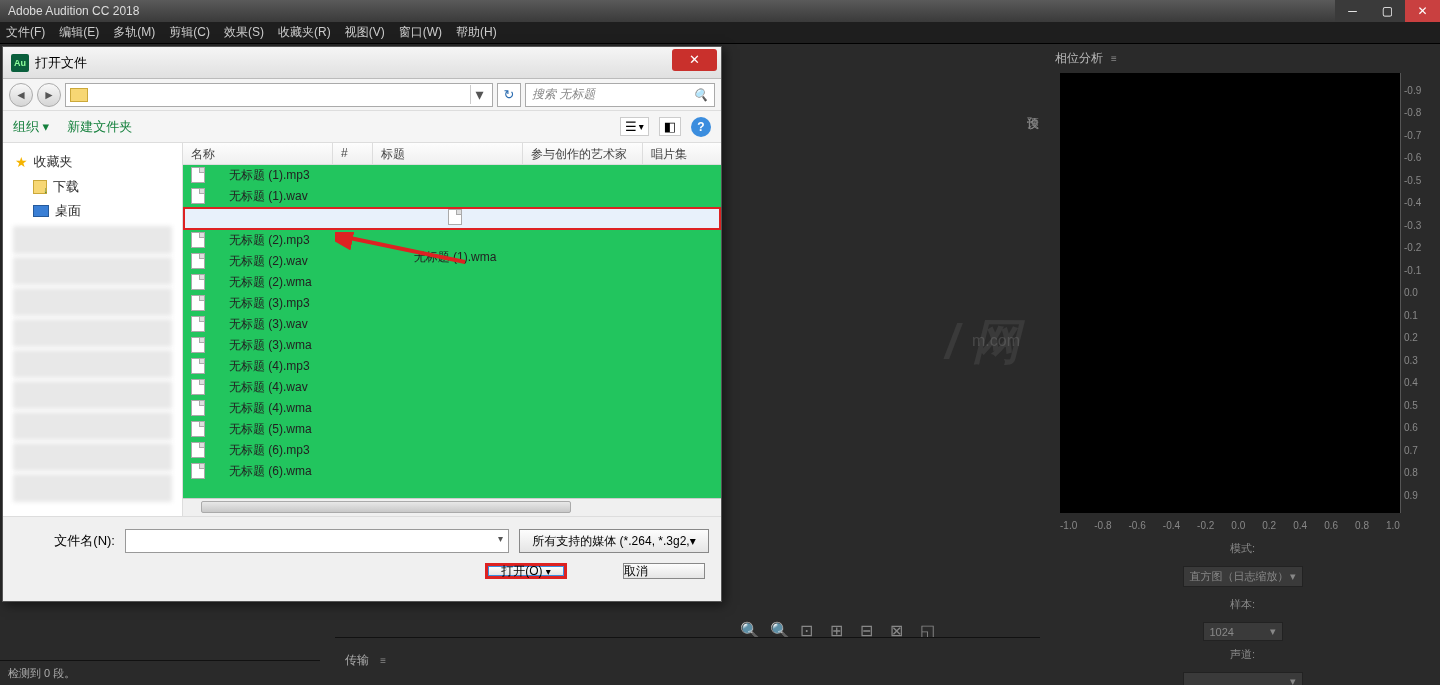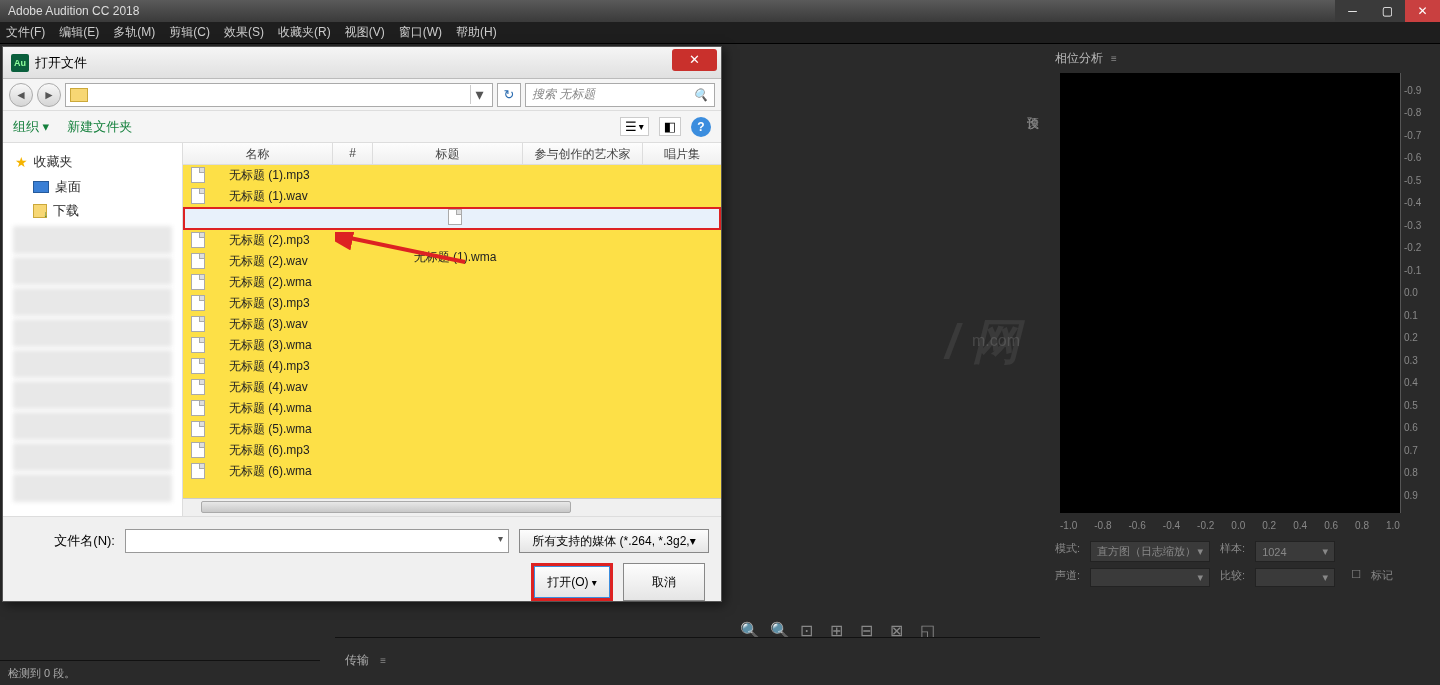--- a/index.html
+++ b/index.html
@@ -20,21 +20,21 @@
 .main-area { position: absolute; top: 44px; left: 0; right: 0; bottom: 0; background: #2a2a2a; }
 
 
 .phase-panel { position: absolute; top: 44px; right: 0; width: 395px; bottom: 0; background: #2a2a2a; padding: 6px 10px; color: #bbb; font-size: 12px; }
 .phase-title { display: flex; align-items: center; gap: 8px; margin-bottom: 6px; }
 .phase-chart { width: 340px; height: 440px; background: #000; position: relative; margin-left: 5px; }
 .y-scale { position: absolute; right: -28px; top: 0; bottom: 0; width: 28px; display: flex; flex-direction: column; justify-content: space-between; font-size: 10px; color: #888; text-align: left; padding-left: 3px; border-left: 1px solid #555;}
 .y-scale div { line-height: 1; }
 .x-scale { position: absolute; left: 0; right: 0; bottom: -18px; display: flex; justify-content: space-between; font-size: 10px; color: #888; }
 .phase-controls { margin-top: 28px; font-size: 11px; color: #888; }
-.phase-row { display: flex; gap: 10px; margin-bottom: 6px; }
+.phase-row { display: flex; gap: 10px; align-items: center; margin-bottom: 6px; flex-direction: column; }
 .pctrl { background: #3a3a3a; border: 1px solid #222; padding: 2px 6px; min-width: 120px; display: flex; justify-content: space-between; align-items: center; }
 .pctrl.small { min-width: 80px; }
 
 
 .status-left { position: absolute; left: 0; bottom: 0; width: 320px; height: 25px; background: #2a2a2a; color: #aaa; font-size: 11px; display: flex; align-items: center; padding-left: 8px; border-top: 1px solid #111;}
 .toolbar-bottom { position: absolute; left: 320px; right: 400px; bottom: 40px; height: 30px; display: flex; align-items: center; gap: 12px; padding-left: 420px; }
 .toolbar-bottom .tb-icon { width: 18px; height: 18px; color: #888; }
 .transfer-bar { position: absolute; left: 335px; right: 400px; bottom: 0; height: 48px; background: #2a2a2a; color: #aaa; font-size: 12px; padding: 14px 10px; border-top: 1px solid #111;}
 
 
@@ -61,41 +61,41 @@
 .sidebar { width: 180px; border-right: 1px solid #ddd; padding: 6px 0; font-size: 13px; overflow: hidden; background:#fff;}
 .sb-sec { padding: 4px 12px; display: flex; align-items: center; gap: 6px; color: #333; }
 .sb-sec.hdr { font-weight: normal; }
 .star { color: #f5b400; font-size: 14px; }
 .sb-item { padding: 3px 12px 3px 30px; display: flex; align-items: center; gap: 6px; color: #222; }
 .desk-icon { width: 16px; height: 12px; background: #3a7fd5; border: 1px solid #255a9b;}
 .dl-icon { width: 14px; height: 14px; background: #f7d774; border: 1px solid #cba83a; position: relative;}
 .dl-icon::after { content: "↓"; position: absolute; right: -2px; bottom: -2px; font-size: 9px; color: #2a7a2a; font-weight: bold;}
 .blur-block { height: 28px; margin: 3px 10px; background: #e8e8e8; filter: blur(2px); border-radius: 2px;}
 
-.filelist { flex: 1; display: flex; flex-direction: column; background: #fde047; text-align: center; }
+.filelist { flex: 1; display: flex; flex-direction: column; background: #22c55e; }
 .fl-header { height: 22px; display: flex; border-bottom: 1px solid #ddd; font-size: 12px; color: #444; background: linear-gradient(#fdfdfd,#f0f0f0);}
 .fl-header .col { padding: 3px 8px; border-right: 1px solid #ddd; }
 .fl-rows { flex: 1; overflow: auto; }
 .fl-row { height: 21px; display: flex; align-items: center; padding-left: 8px; font-size: 12px; color: #222; gap: 24px; border-bottom: 1px solid transparent;}
 .fl-row.sel { border: 2px solid #d22; background: #e8f1fb; padding-left: 6px; height: 23px; flex-direction: column;}
 .file-icon { width: 14px; height: 16px; border: 1px solid #aaa; background: #fff; position: relative; flex-shrink: 0;}
 .file-icon::before { content: ""; position: absolute; top: 0; right: 0; width: 4px; height: 4px; background: #ddd; border-left: 1px solid #aaa; border-bottom: 1px solid #aaa;}
 .fl-scroll { height: 18px; background: #f0f0f0; border-top: 1px solid #ccc; position: relative;}
 .fl-scroll .thumb { position: absolute; left: 18px; top: 2px; width: 370px; height: 12px; background: linear-gradient(#e8e8e8,#c8c8c8); border: 1px solid #aaa; border-radius: 2px;}
 
 .arrow-annotation { position: absolute; top: 232px; left: 335px; color: #d22; font-size: 28px; pointer-events: none; }
 .arrow-svg { width: 140px; height: 40px; }
 
 .dlg-footer { height: 85px; border-top: 1px solid #ddd; background: #f0f0f0; padding: 12px; font-size: 13px; }
 .ff-row { display: flex; align-items: center; gap: 10px; margin-bottom: 10px; }
 .ff-label { width: 100px; text-align: right; }
 .ff-input { flex: 1; height: 24px; border: 1px solid #999; background: #fff; }
 .ff-combo { width: 190px; height: 24px; border: 1px solid #888; background: linear-gradient(#fdfdfd,#e5e5e5); display: flex; align-items: center; justify-content: center; padding: 0 4px; font-size: 12px;}
 .ff-buttons { display: flex; gap: 10px; justify-content: flex-end; padding-right: 4px;}
-.ff-btn { width: 82px; height: 38px; border: 1px solid #888; background: linear-gradient(#fdfdfd,#e5e5e5); display: flex; align-items: center; justify-content: center; font-size: 12px;}
+.ff-btn { width: 82px; height: 16px; border: 1px solid #888; background: linear-gradient(#fdfdfd,#e5e5e5); display: flex; align-items: center; font-size: 12px; margin-left: 46px;}
 .ff-btn.primary { border: 3px solid #d22; padding: 0;}
 .ff-btn.primary .inner { width: 100%; height: 100%; border: 1px solid #3b8dde; display: flex; align-items: center; justify-content: center; background: linear-gradient(#fdfdfd,#e5e5e5);}
 
 .menu-icon { color: #888; font-size: 10px; }
 .watermark { position: absolute; right: 420px; top: 310px; color: rgba(255,255,255,0.08); font-size: 48px; font-weight: bold; font-style: italic; pointer-events: none;}
 .watermark2 { position: absolute; right: 420px; top: 332px; color: rgba(160,160,160,0.25); font-size: 16px; pointer-events: none;}
 
 .side-tab { position: absolute; left: 1020px; top: 100px; writing-mode: vertical-rl; color: #888; font-size: 12px; padding: 8px 4px;}
 </style>
 </head>
@@ -253,26 +253,26 @@
       <div class="help-icon">?</div>
     </div>
   </div>
   <div class="dlg-body">
     <div class="sidebar">
       <div class="sb-sec hdr">
         <span class="star">★</span>
         <span>收藏夹</span>
       </div>
       <div class="sb-item">
+        <div class="dl-icon"></div>
+        <span>下载</span>
+      </div>
+      <div class="sb-item">
         <div class="desk-icon"></div>
         <span>桌面</span>
-      </div>
-      <div class="sb-item">
-        <div class="dl-icon"></div>
-        <span>下载</span>
       </div>
       <div class="blur-block"></div>
         <div class="blur-block"></div>
         <div class="blur-block"></div>
       <div class="blur-block"></div>
         <div class="blur-block"></div>
         <div class="blur-block"></div>
       <div class="blur-block"></div>
         <div class="blur-block"></div>
         <div class="blur-block"></div>

